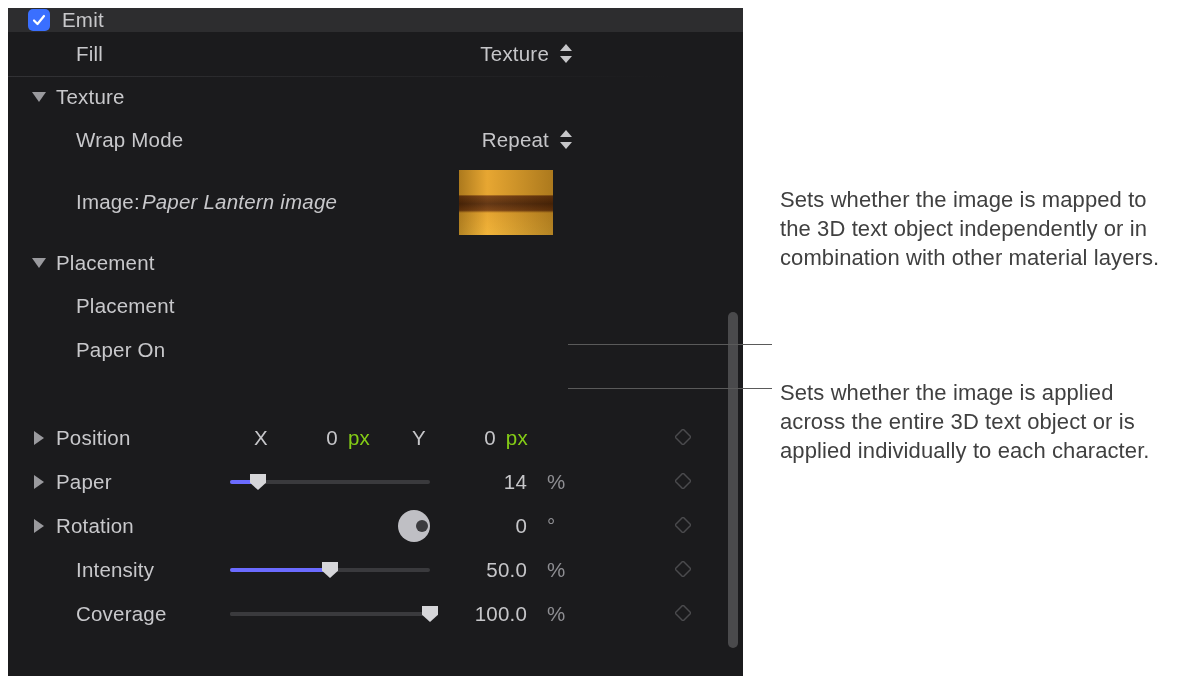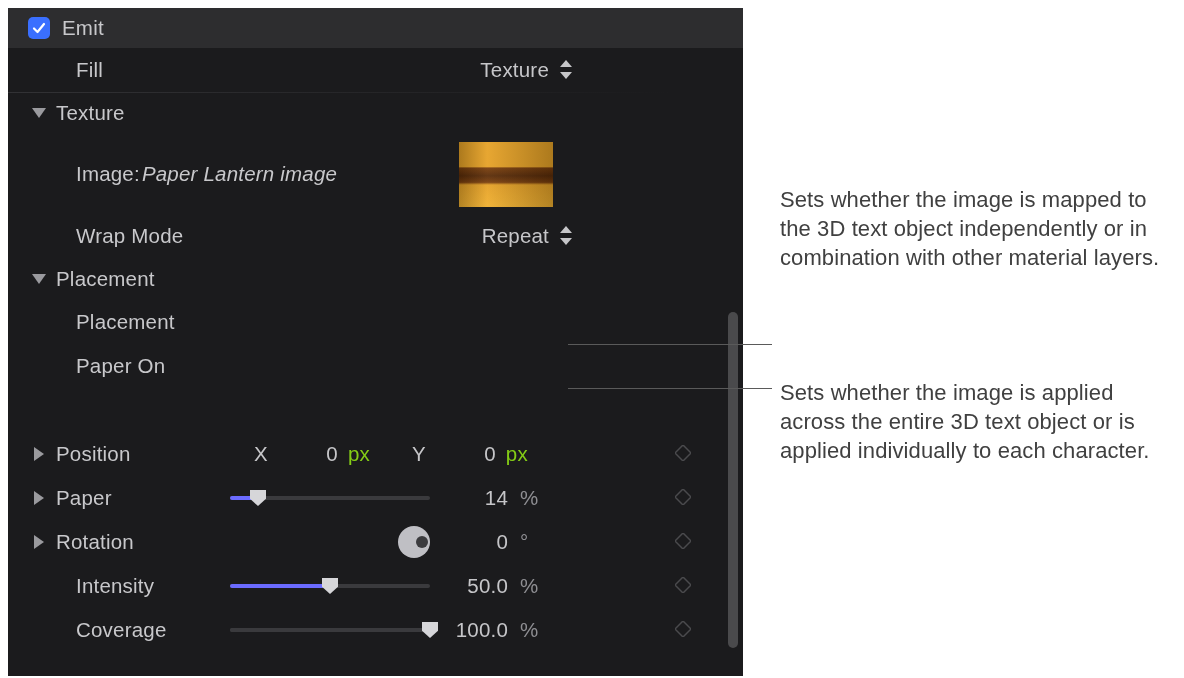--- a/index.html
+++ b/index.html
@@ -34,21 +34,21 @@
     }
     .row {
       display: flex;
       align-items: center;
       height: 44px;
       padding: 0 16px 0 0;
       position: relative;
     }
     .header-row {
       background: #2d2d2f;
-      height: 40px;
+      height: 24px;
     }
     .checkbox {
       width: 22px;
       height: 22px;
       margin-left: 20px;
       margin-right: 12px;
       border-radius: 5px;
       background: #3a6fff;
       display: inline-flex;
       align-items: center;
@@ -147,26 +147,26 @@
     }
     .slider-col {
       position: absolute;
       left: 222px;
       width: 200px;
       display: flex;
       align-items: center;
     }
     .valnum-col {
       position: absolute;
-      left: 430px;
+      left: 457px;
       width: 110px;
       display: flex;
       align-items: center;
       justify-content: flex-end;
-      gap: 12px;
+      gap: 20px;
     }
     .xy-wrap {
       position: absolute;
       left: 222px;
       display: flex;
       align-items: center;
     }
     .xy-label { color: #c6c6c9; margin: 0 14px 0 24px; }
     .xy-val { color: #c6c6c9; width: 56px; text-align: right; display: inline-block; }
     .xy-unit { color: #84cc16; margin-left: 10px; }
@@ -242,46 +242,46 @@
   <div class="row sep-tex" style="height:42px">
     <span class="indent-0"></span>
     <span class="disclosure" style="margin-right:8px">
         <svg width="14" height="10" viewBox="0 0 14 10">
           <use href="#tri-down"></use>
         </svg>
       </span>
     <span>Texture</span>
   </div>
 
-  <div class="row" style="height:80px">
-    <span class="indent-1"></span>
-    <span class="spacer-disclosure"></span>
-    <span>Image: </span>
-    <span class="italic" style="margin-left:2px">Paper Lantern image</span>
-    <div class="image-well">
-      <div class="tex-thumb"></div>
-    </div>
-  </div>
-
   <div class="row">
     <span class="indent-1"></span>
     <span class="spacer-disclosure"></span>
     <span>Wrap Mode</span>
     <div class="value-area">
       <span class="select">
         <span class="val-text">Repeat</span>
         <span class="updown">
             <svg width="14" height="20" viewBox="0 0 14 20">
               <use href="#updown-glyph"></use>
             </svg>
           </span>
       </span>
     </div>
   </div>
 
+  <div class="row" style="height:80px">
+    <span class="indent-1"></span>
+    <span class="spacer-disclosure"></span>
+    <span>Image: </span>
+    <span class="italic" style="margin-left:2px">Paper Lantern image</span>
+    <div class="image-well">
+      <div class="tex-thumb"></div>
+    </div>
+  </div>
+
   <div class="row" style="height:42px">
     <span class="indent-0"></span>
     <span class="disclosure" style="margin-right:8px">
         <svg width="14" height="10" viewBox="0 0 14 10">
           <use href="#tri-down"></use>
         </svg>
       </span>
     <span>Placement</span>
   </div>
 

